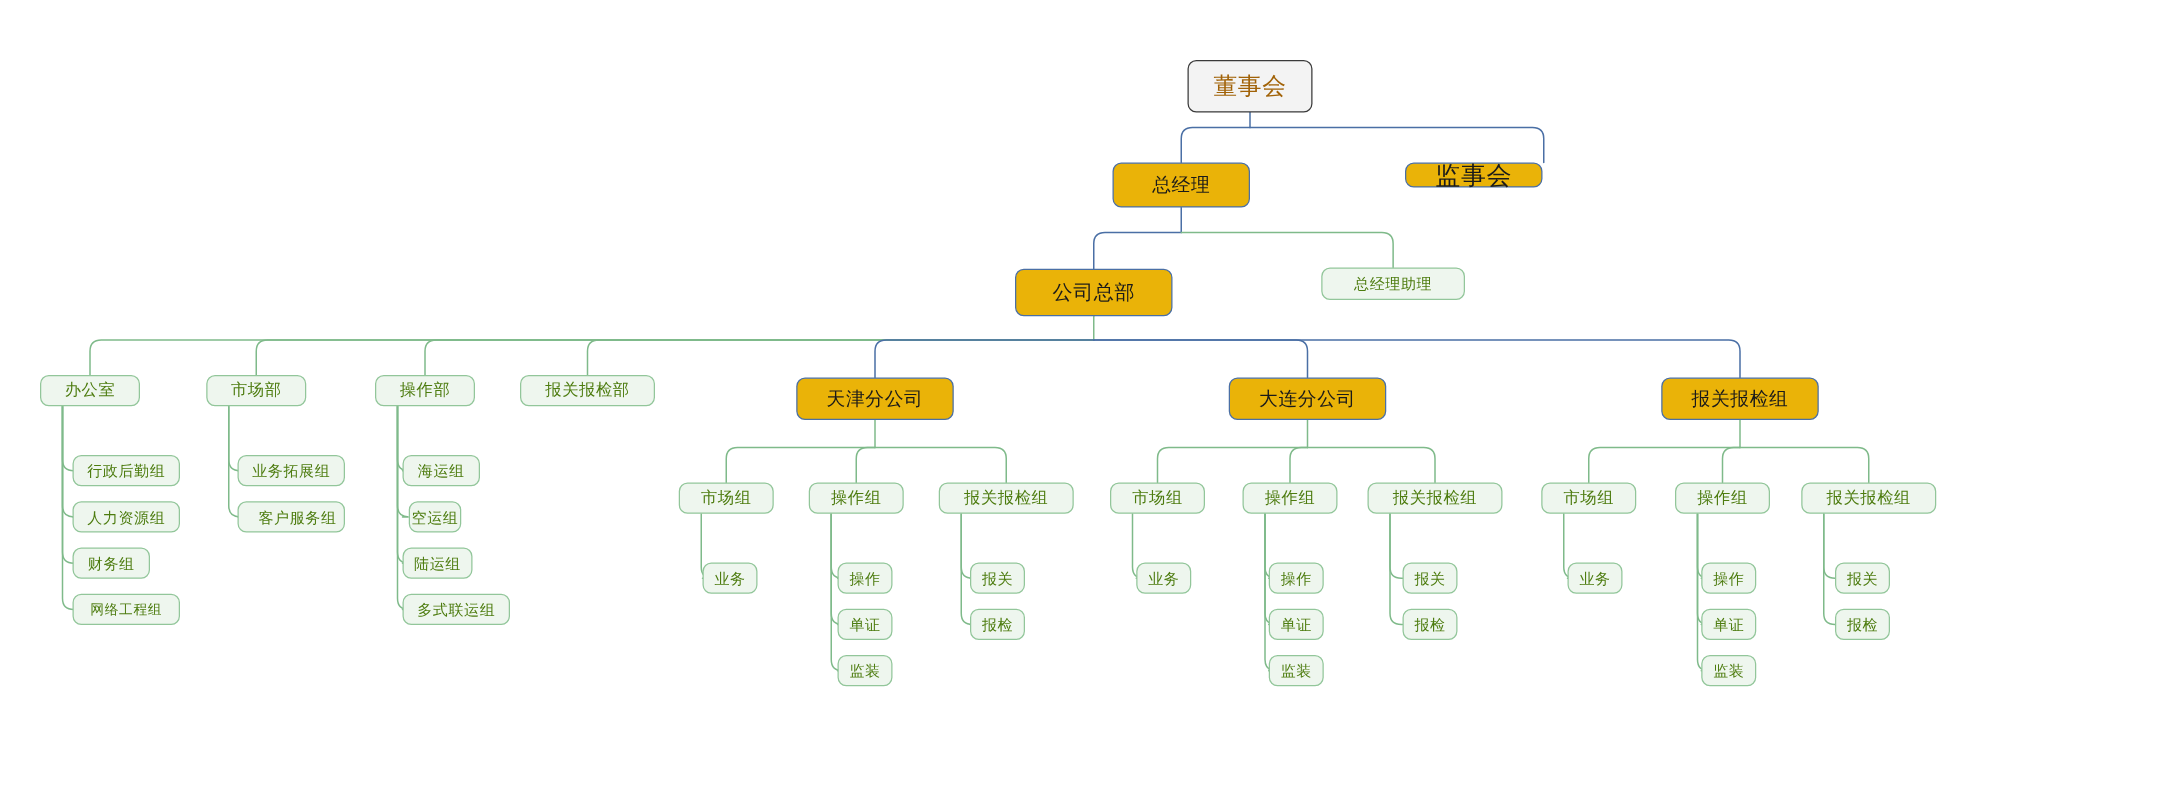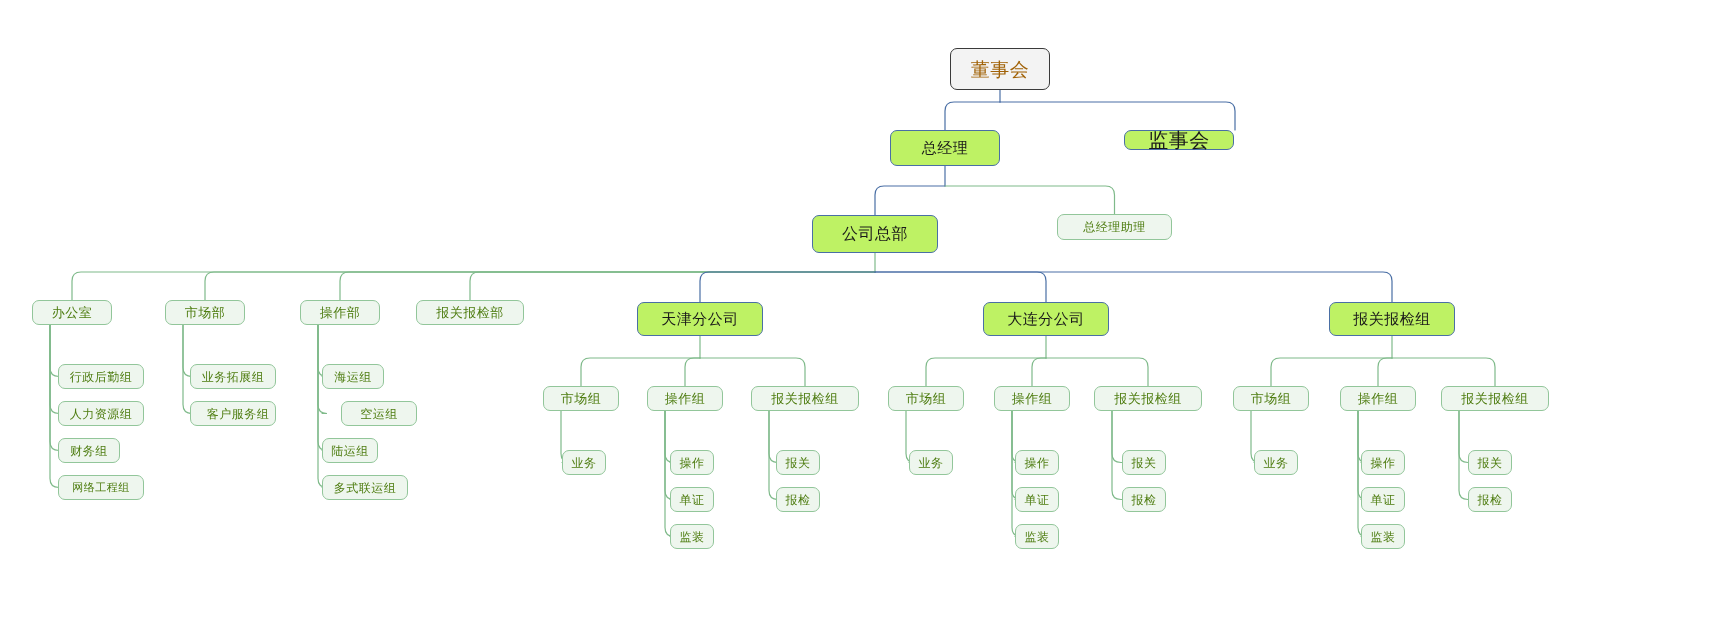--- a/index.html
+++ b/index.html
@@ -45,21 +45,21 @@
   .node-label {
     display: block;
     line-height: 1;
   }
   .type-root {
     background: #f3f3f3;
     border-color: #3a3a3a;
     color: #a16207;
   }
   .type-blue {
-    background: #bef264;
+    background: #eab308;
     border-color: #4a6fa5;
     color: #1a1a1a;
   }
   .type-green {
     background: #eef6ee;
     border-color: #92c69a;
     color: #4d7c0f;
   }
 </style>
 </head>
@@ -172,21 +172,21 @@
     </div>
     <div class="node type-green" id="n-yewutuozhan" style="left: 190px; top: 364px; width: 86px; height: 25px; font-size: 12px;">
       <span class="node-label">业务拓展组</span>
     </div>
     <div class="node type-green" id="n-kehufuwu" style="left: 190px; top: 401px; width: 86px; height: 25px; font-size: 12px; padding-left: 10px;">
       <span class="node-label">客户服务组</span>
     </div>
     <div class="node type-green" id="n-haiyun" style="left: 322px; top: 364px; width: 62px; height: 25px; font-size: 12px;">
       <span class="node-label">海运组</span>
     </div>
-    <div class="node type-green" id="n-kongyun" style="left: 341px; top: 401px; width: 76px; height: 25px; font-size: 12px;">
+    <div class="node type-green" id="n-kongyun" style="left: 327px; top: 401px; width: 42px; height: 25px; font-size: 12px;">
       <span class="node-label">空运组</span>
     </div>
     <div class="node type-green" id="n-luyun" style="left: 322px; top: 438px; width: 56px; height: 25px; font-size: 12px;">
       <span class="node-label">陆运组</span>
     </div>
     <div class="node type-green" id="n-duoshilianyun" style="left: 322px; top: 475px; width: 86px; height: 25px; font-size: 12px;">
       <span class="node-label">多式联运组</span>
     </div>
     <div class="node type-green" id="n-tj-shichangzu" style="left: 543px; top: 386px; width: 76px; height: 25px; font-size: 13px;">
       <span class="node-label">市场组</span>

